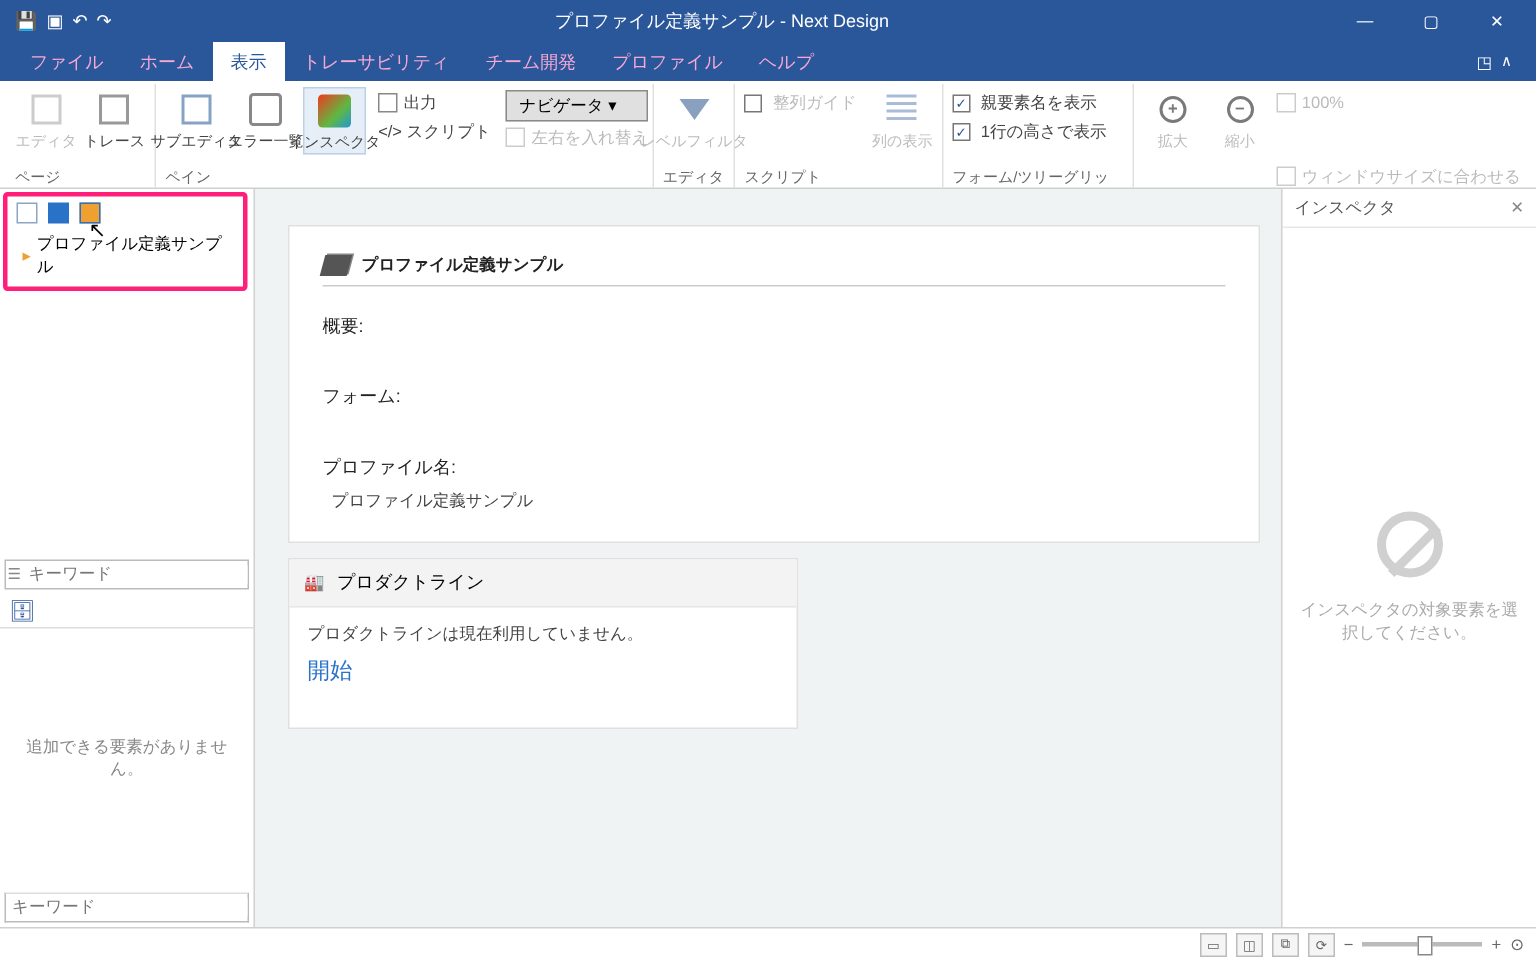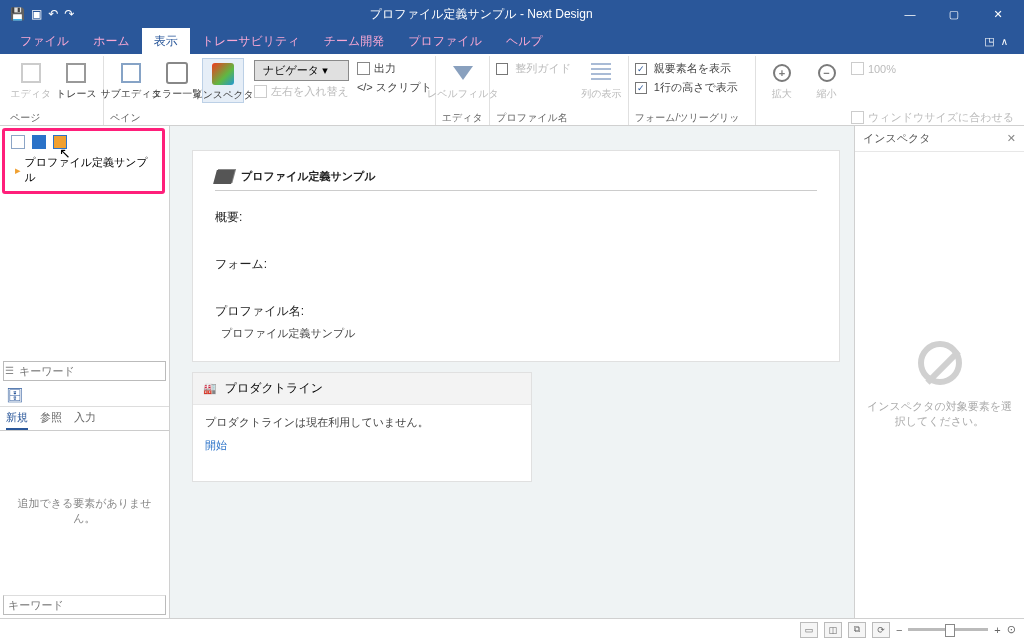--- a/index.html
+++ b/index.html
@@ -69,21 +69,21 @@
 .doc { margin:24px 14px 10px 22px; background:#fff; border:1px solid #e0e0e0; padding:18px 22px 10px 22px; }
 .doc h1 { font-size:16px; color:#222; display:flex; align-items:center; gap:8px; border-bottom:1px solid #ccc; padding-bottom:6px; margin-bottom:18px; }
 .doc .cube { width:18px; height:14px; background:#555; transform:skewX(-15deg); box-shadow:1px -1px 0 #888; }
 .doc .field { margin-bottom:30px; }
 .doc .field .fl { font-size:12px; color:#222; margin-bottom:6px; }
 .doc .fval { font-size:11px; color:#444; margin-left:6px; }
 
 .pcard { margin:0 14px 10px 22px; width:340px; background:#fff; border:1px solid #e0e0e0; }
 .pcard .phead { background:#f3f3f3; padding:7px 10px; border-bottom:1px solid #e7e7e7; display:flex; gap:8px; align-items:center; }
 .pcard .pbody { padding:10px 12px 28px 12px; font-size:11px; color:#444; }
-.pcard .plink { color:#2a72c8; margin-top:8px; display:inline-block; font-size:11px; }
+.pcard .plink { color:#2a72c8; margin-top:8px; display:inline-block; font-size:15px; }
 
 
 .insp-head { display:flex; align-items:center; padding:5px 8px; border-bottom:1px solid #e7e7e7; font-size:12px; color:#555; }
 .insp-head .x { margin-left:auto; color:#888; }
 .insp-body { flex:1; display:flex; flex-direction:column; align-items:center; justify-content:center; color:#aaa; padding:10px; }
 .insp-body .nope { width:44px; height:44px; border:6px solid #d0d0d0; border-radius:50%; position:relative; margin-bottom:14px; }
 .insp-body .nope::after { content:''; position:absolute; width:44px; height:6px; background:#d0d0d0; top:17px; left:-3px; transform:rotate(-45deg); }
 .insp-body .imsg { font-size:11px; text-align:center; }
 
 
@@ -166,36 +166,36 @@
             <div class="g-err"></div>
           </div>
           <div class="lbl">エラー一覧</div>
         </div>
       <div class="big-btn" style="background:#e6eef7;border:1px solid #bcd0e6;">
           <div class="glyph">
             <div class="g-cube"></div>
           </div>
           <div class="lbl">インスペクタ</div>
         </div>
+      <div class="sm-stack" style="margin-left:4px;margin-top:2px;">
+        <div class="sm-btn">
+            <span class="sq"></span>
+            <span>出力</span>
+          </div>
+        <div class="sm-btn">
+            <span>&lt;/&gt; スクリプト</span>
+          </div>
+      </div>
       <div class="sm-stack" style="margin-left:6px;margin-top:2px;">
         <div class="nav-btn">ナビゲータ ▾</div>
         <div class="sm-btn dis">
             <span class="sq"></span>
             <span>左右を入れ替え</span>
           </div>
       </div>
-      <div class="sm-stack" style="margin-left:4px;margin-top:2px;">
-        <div class="sm-btn">
-            <span class="sq"></span>
-            <span>出力</span>
-          </div>
-        <div class="sm-btn">
-            <span>&lt;/&gt; スクリプト</span>
-          </div>
-      </div>
     </div>
     <div class="group-label">ペイン</div>
   </div>
 
   <div class="group">
     <div class="group-content">
       <div class="big-btn dis">
           <div class="glyph">
             <div class="g-filt"></div>
           </div>
@@ -213,21 +213,21 @@
             <span>整列ガイド</span>
           </div>
       </div>
       <div class="big-btn dis" style="margin-left:6px;">
           <div class="glyph">
             <div class="g-grid" style="opacity:.4"></div>
           </div>
           <div class="lbl">列の表示</div>
         </div>
     </div>
-    <div class="group-label">プロファイル名</div>
+    <div class="group-label">スクリプト</div>
   </div>
 
   <div class="group">
     <div class="group-content">
       <div class="sm-stack" style="margin-top:2px;">
         <div class="sm-btn">
             <span class="chk on"></span>
             <span>親要素名を表示</span>
           </div>
         <div class="sm-btn">
@@ -284,25 +284,20 @@
       </div>
     </div>
 
     <div style="flex:1"></div>
 
     <div class="kw-box">
       <span class="kbi">☰</span>
       <input placeholder="キーワード" style="">
     </div>
     <div class="left-mid-ico">🗄</div>
-    <div class="tabs2">
-      <div class="t2 active">新規</div>
-      <div class="t2">参照</div>
-      <div class="t2">入力</div>
-    </div>
     <div class="left-msg">追加できる要素がありません。</div>
     <div class="kw-box kw-bottom">
       <input placeholder="キーワード" style="">
     </div>
   </div>
 
   <div class="main">
     <div class="doc">
       <h1>
           <span class="cube"></span>

